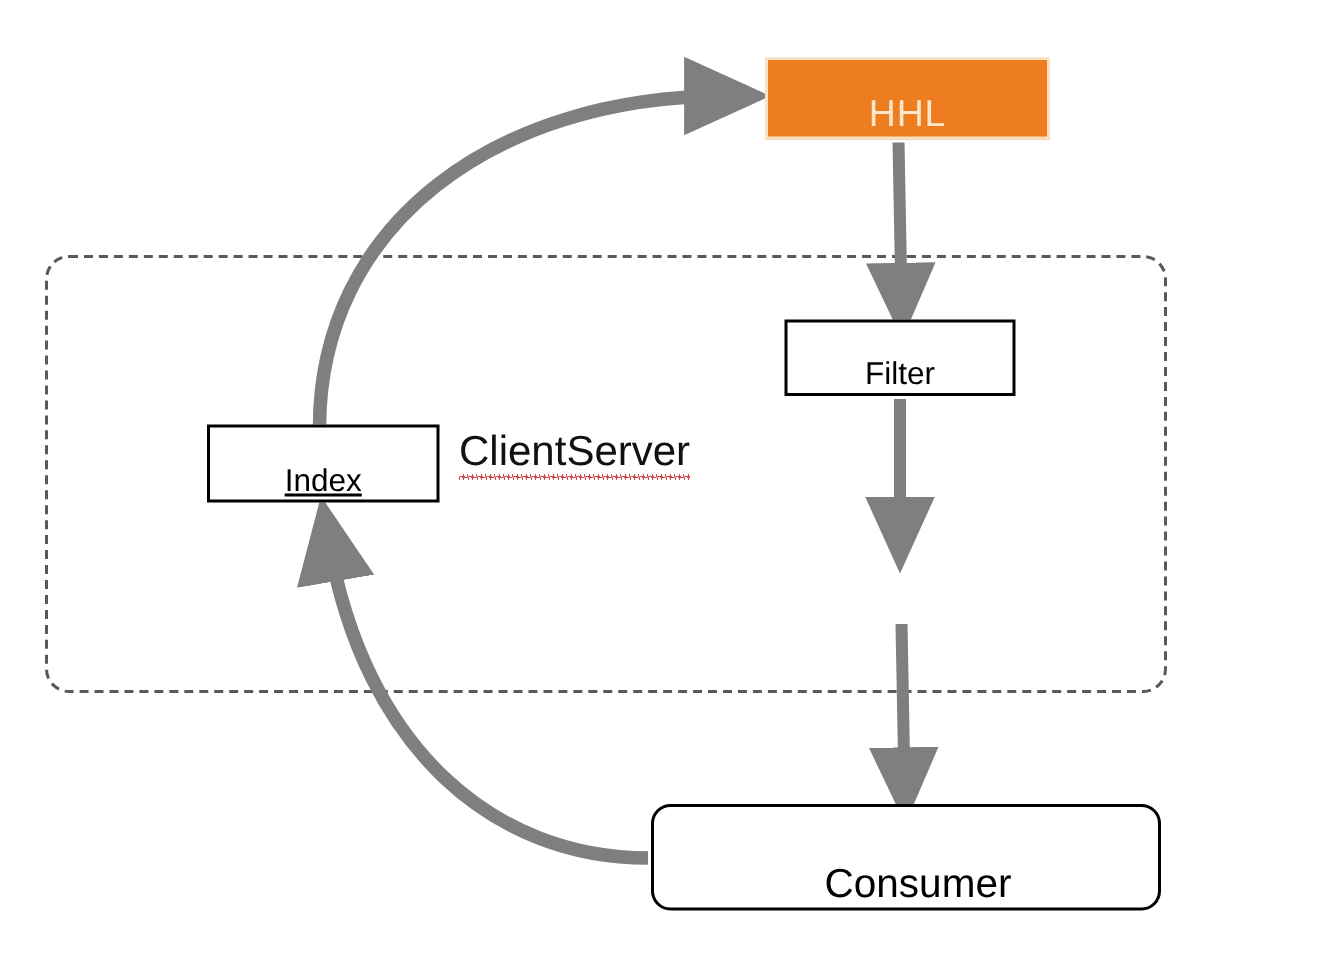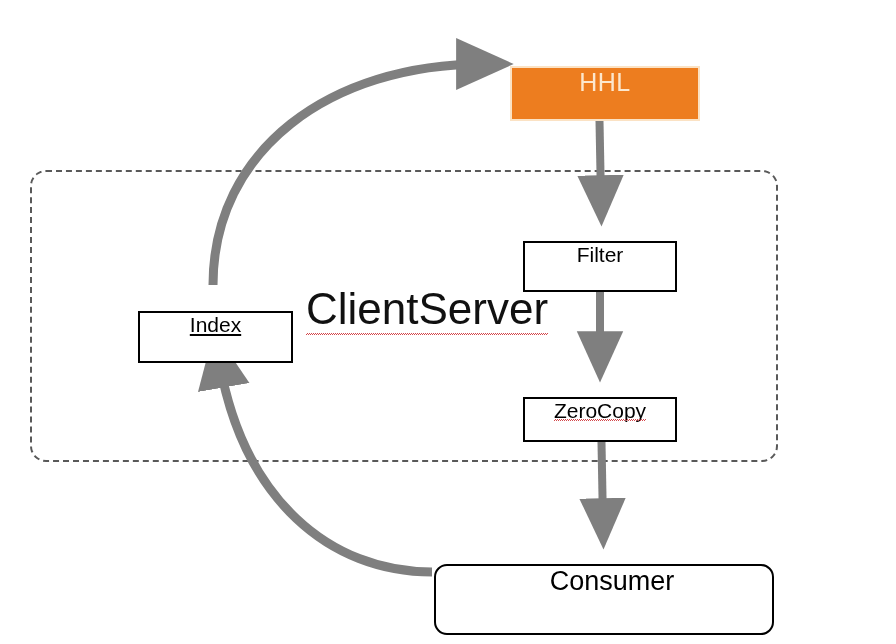--- a/index.html
+++ b/index.html
@@ -25,26 +25,25 @@
     width: 896px;
     height: 644px;
     pointer-events: none;
   }
 
   
   .node {
     position: absolute;
     box-sizing: border-box;
     display: flex;
-    align-items: flex-start;
+    align-items: flex-end;
     justify-content: center;
     text-align: center;
     color: #000000;
     white-space: nowrap;
-    margin-top: 28px;
   }
 
   
   .node-hhl {
     left: 510px;
     top: 38px;
     width: 190px;
     height: 55px;
     background: #ED7D1F;
     border: 2px solid #FBE2C4;
@@ -99,21 +98,21 @@
     border: 2px dashed #595959;
     border-radius: 16px;
     background: transparent;
   }
 
   
   .free-label {
     position: absolute;
     left: 306px;
     top: 287px;
-    font-size: 44px;
+    font-size: 28px;
     color: #111111;
     white-space: nowrap;
     line-height: 1;
   }
 
   
   .squiggle {
     position: relative;
     display: inline-block;
   }
@@ -170,23 +169,20 @@
   </svg>
 
   <div class="node node-hhl">
     <span>HHL</span>
   </div>
 
   <div class="node node-plain node-filter">
     <span>Filter</span>
   </div>
 
-  <div class="node node-plain node-zerocopy">
-    <span class="squiggle">ZeroCopy</span>
-  </div>
 
   <div class="node node-plain node-index">
     <span>Index</span>
   </div>
 
   <div class="node node-plain node-consumer">
     <span>Consumer</span>
   </div>
 
   <div class="free-label">

